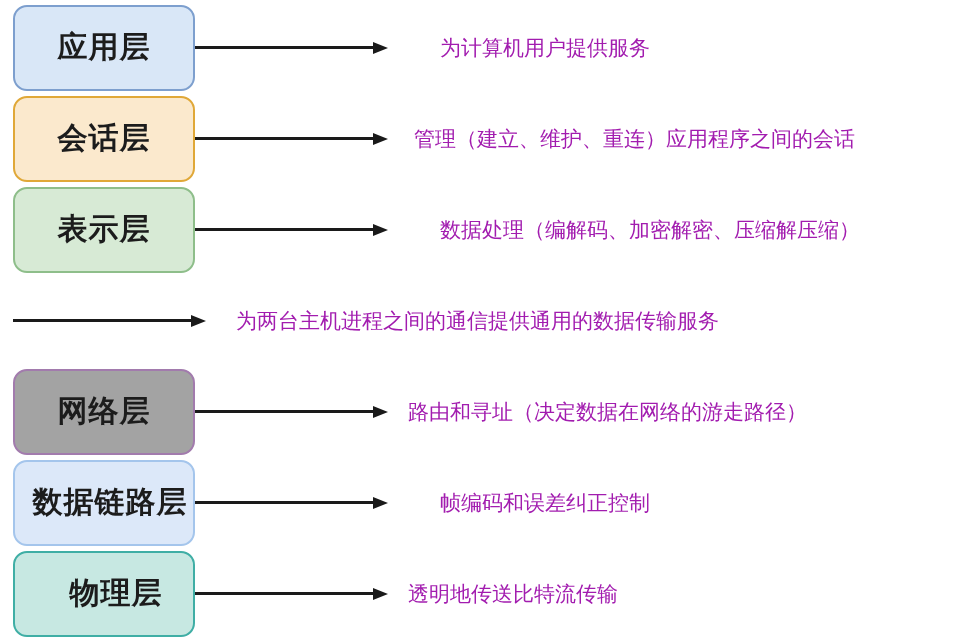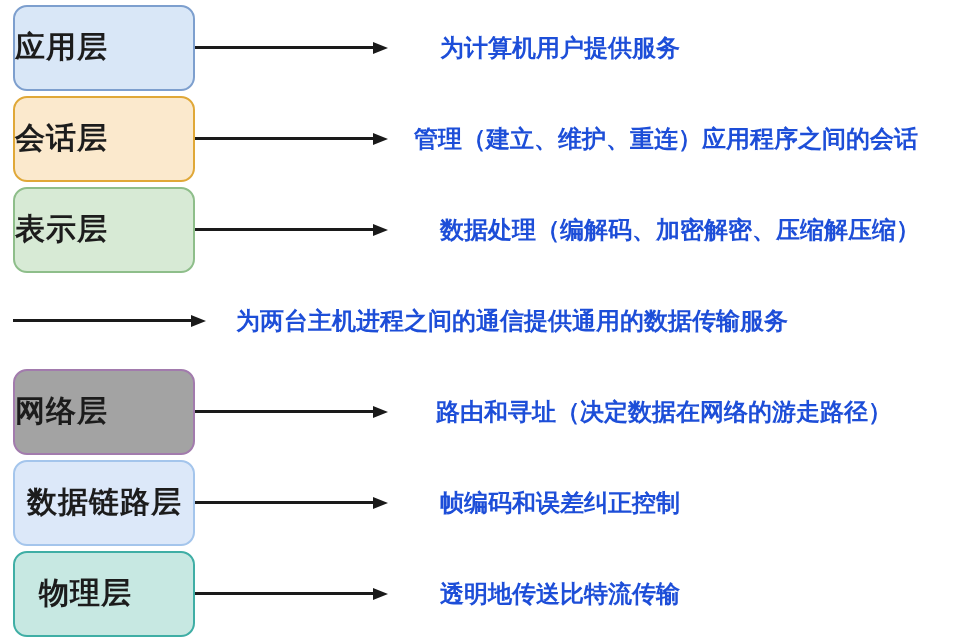--- a/index.html
+++ b/index.html
@@ -24,21 +24,21 @@
     height: 91px;
   }
   .box {
     box-sizing: border-box;
     width: 182px;
     height: 86px;
     border: 2.5px solid #888;
     border-radius: 14px;
     display: flex;
     align-items: center;
-    justify-content: flex-start;
+    justify-content: center;
     flex: 0 0 auto;
   }
   .box-label {
     font-size: 30px;
     font-weight: 600;
     color: #1c1c1c;
     letter-spacing: 1px;
     white-space: nowrap;
   }
   .arrow {
@@ -54,29 +54,29 @@
   }
   .arrow-head {
     width: 0;
     height: 0;
     border-left: 15px solid #1a1a1a;
     border-top: 6.5px solid transparent;
     border-bottom: 6.5px solid transparent;
   }
   .desc {
     margin-left: 52px;
-    font-size: 24px;
-    font-weight: 700;
-    color: #1d4ed8;
+    font-size: 21px;
+    font-weight: 400;
+    color: #a21caf;
     white-space: nowrap;
   }
   .row:nth-child(2) .desc { margin-left: 26px; }
   .row:nth-child(4) .desc { margin-left: 30px; }
-  .row:nth-child(5) .desc { margin-left: 48px; }
-  .row:nth-child(7) .desc { margin-left: 52px; }
+  .row:nth-child(5) .desc { margin-left: 20px; }
+  .row:nth-child(7) .desc { margin-left: 20px; }
 </style>
 </head>
 <body>
 
 <div class="canvas">
   <div class="diagram">
 
     <div class="row">
       <div class="box" style="background: rgb(217, 231, 247); border-color: rgb(125, 159, 206);">
         <span class="box-label">应用层</span>

